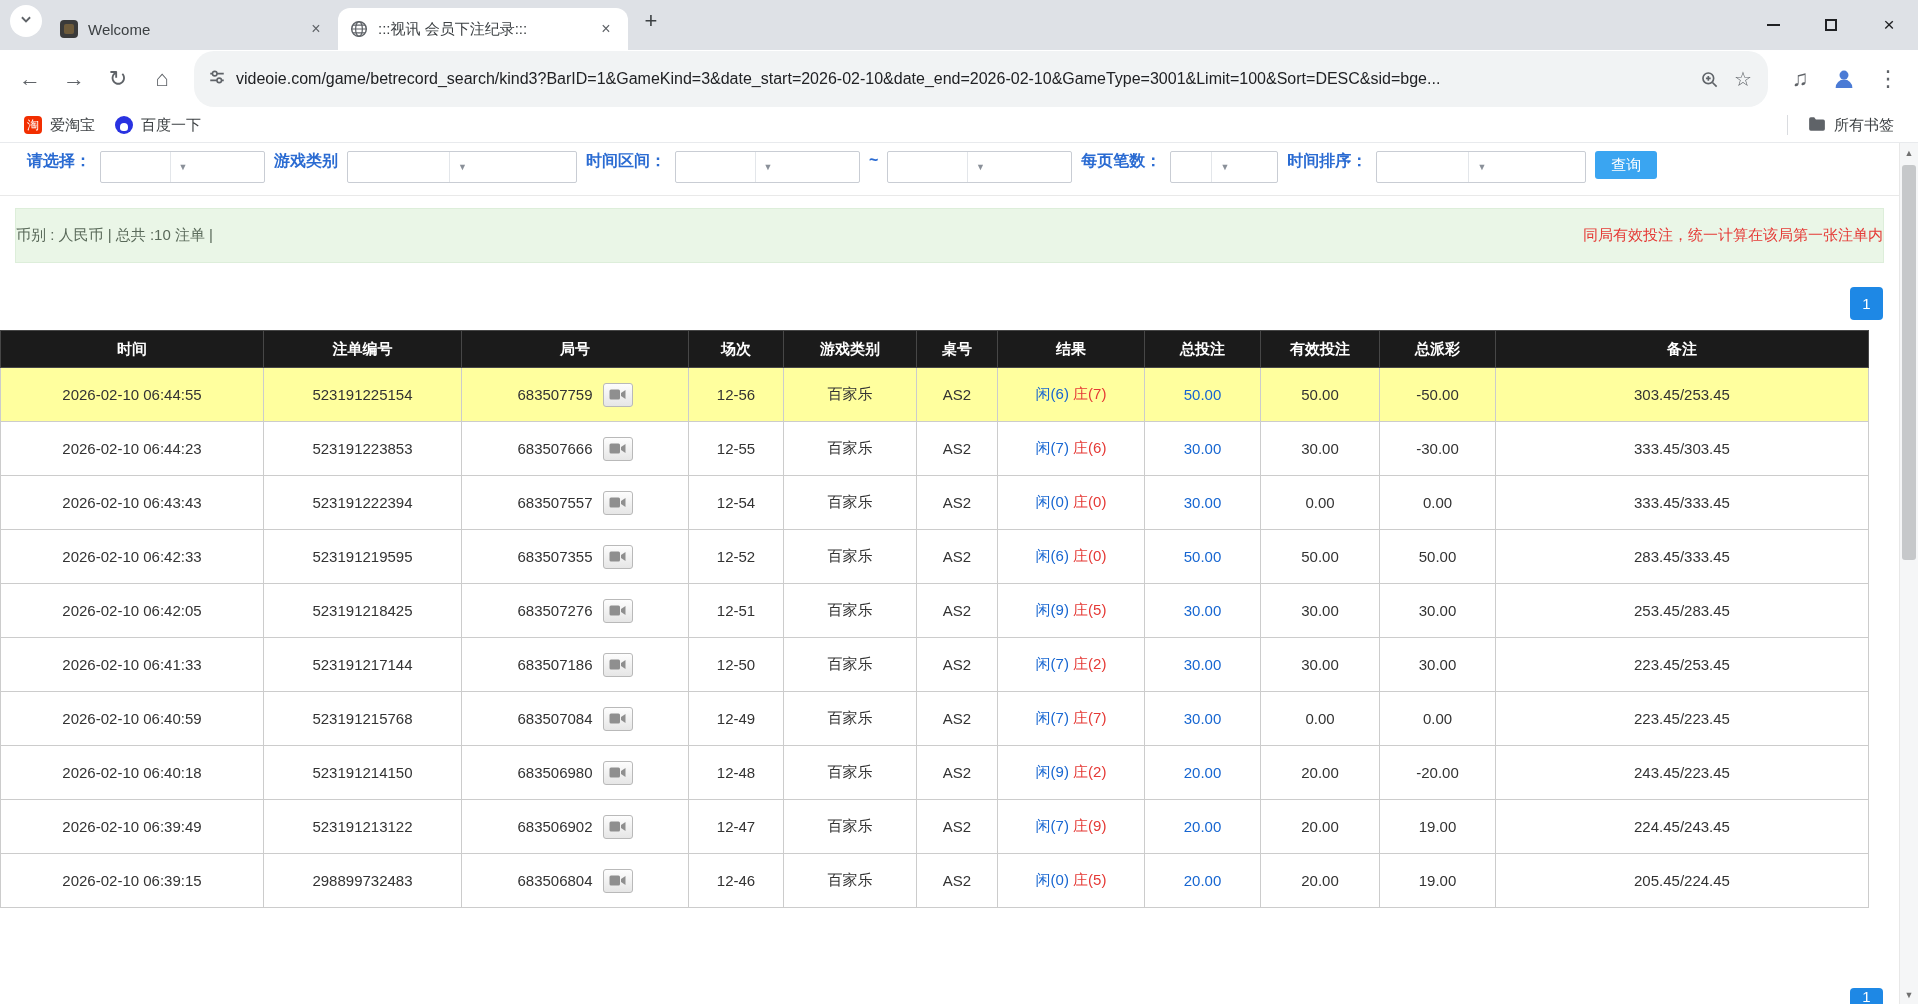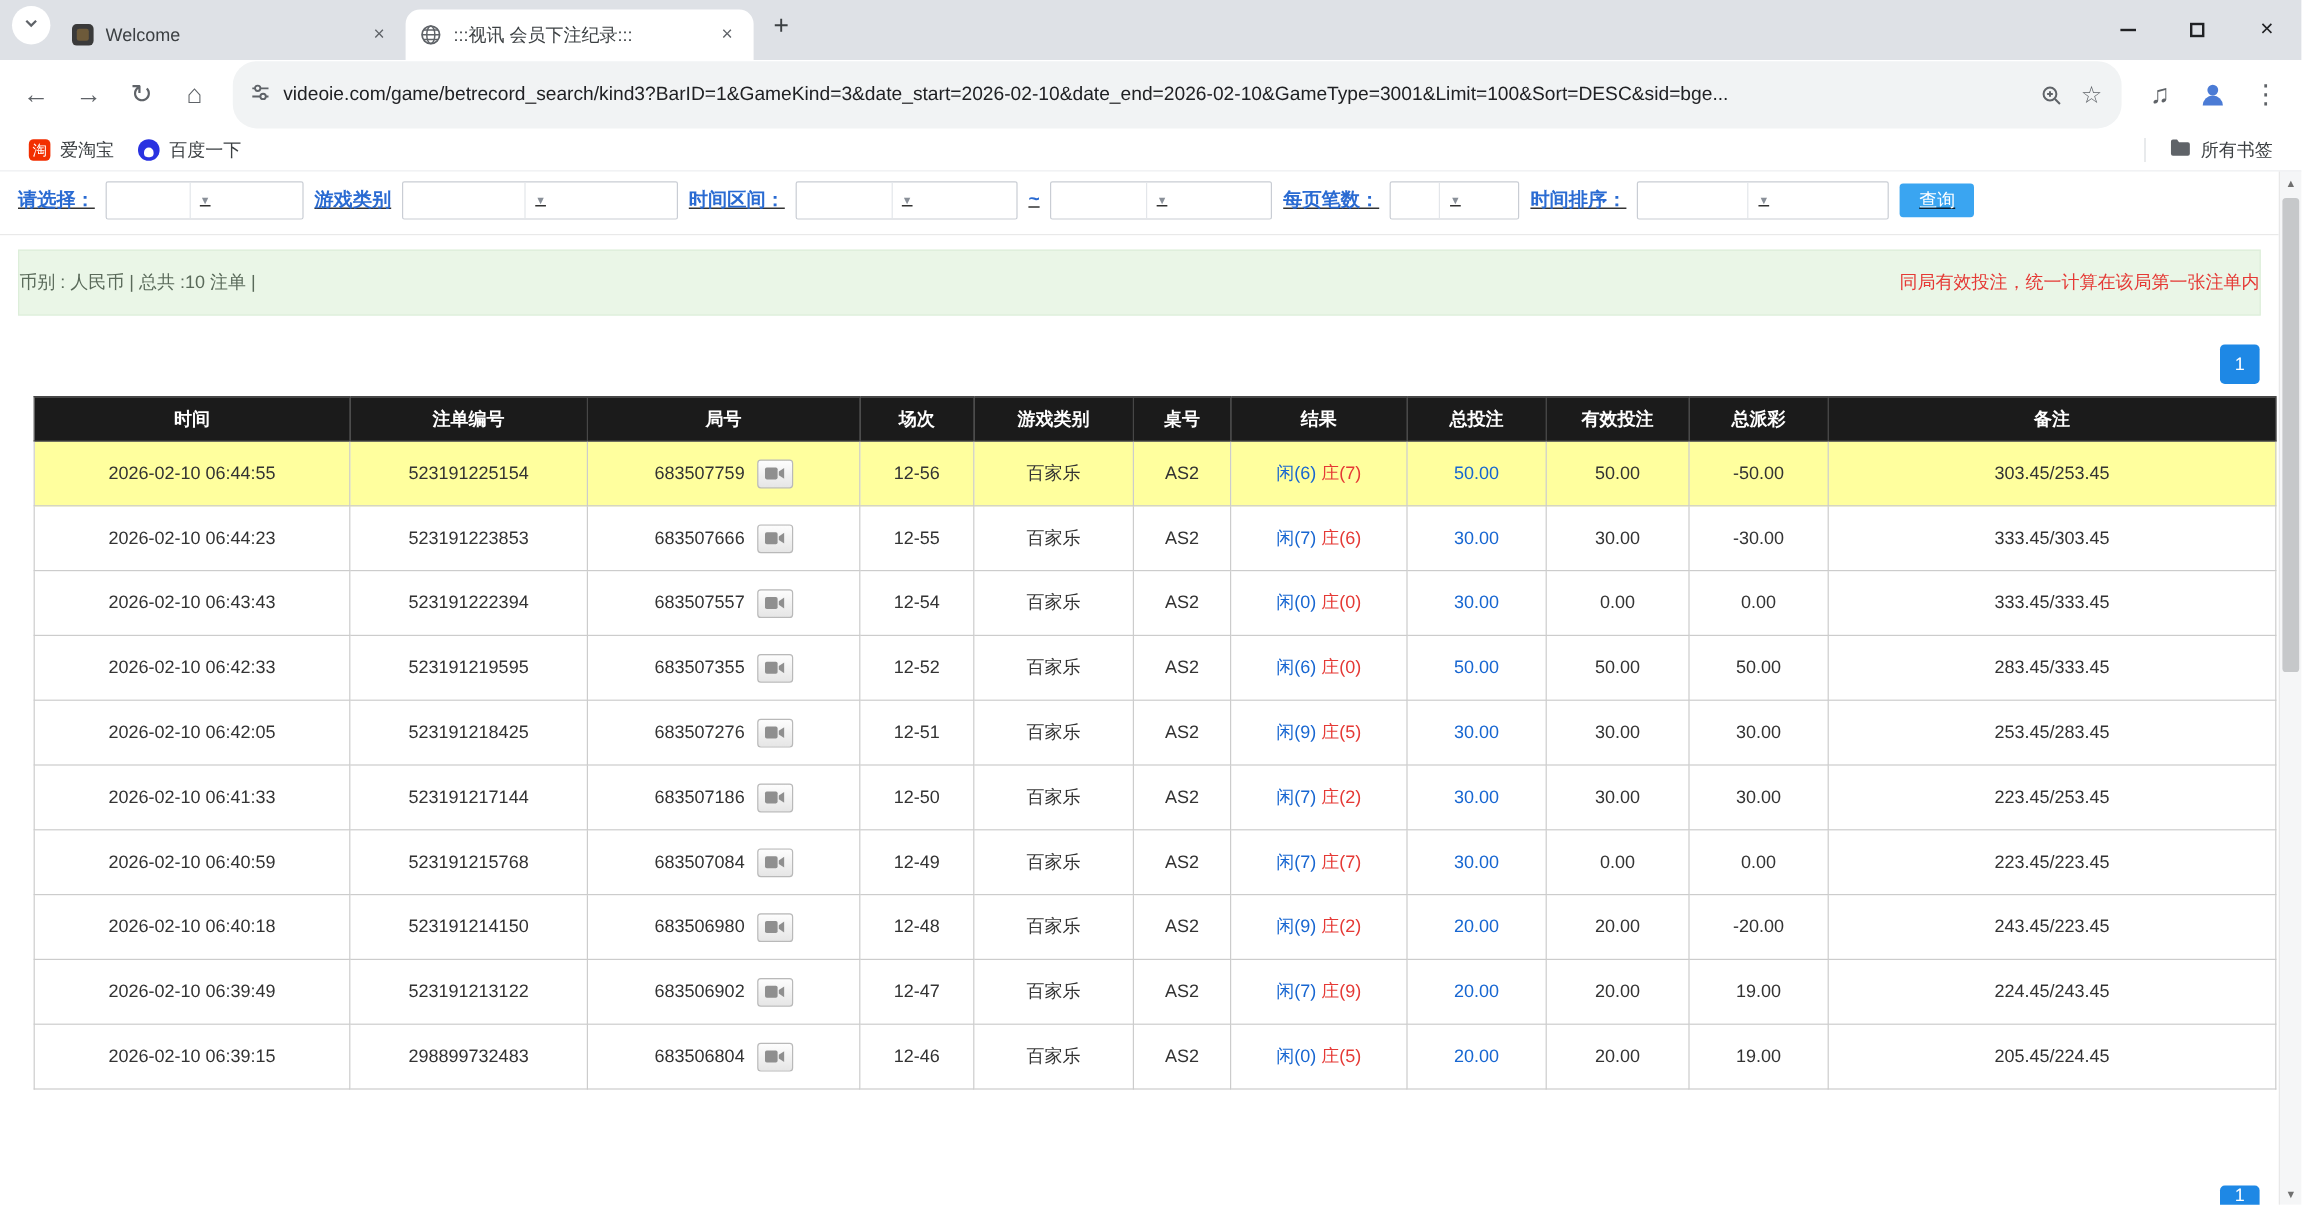--- a/index.html
+++ b/index.html
@@ -39,41 +39,41 @@
   .bm-fav-red { width:18px; height:18px; background:#f22e00; border-radius:4px; color:#fff; font-size:12px;
     display:flex; align-items:center; justify-content:center; }
   .bm-fav-blue { width:18px; height:18px; background:#2932e1; border-radius:50%; position:relative; }
   .bm-fav-blue::after { content:""; position:absolute; left:5px; top:7px; width:8px; height:8px; background:#fff; border-radius:50% 50% 40% 40%; }
   .bm-right { margin-left:auto; display:flex; align-items:center; gap:10px; }
   .bm-divider { width:1px; height:20px; background:#dadce0; }
 
   
   .page { position:absolute; top:143px; left:0; right:19px; bottom:0; background:#fff; overflow:hidden; }
 
-  .filters { display:flex; align-items:center; gap:9px; padding:8px 0 12px 15px; border-bottom:1px solid #e9e9e9;text-decoration:underline; }
+  .filters { display:flex; gap:9px; padding:8px 0 12px 27px; border-bottom:1px solid #e9e9e9; }
   .flabel { color:#2a6bd2; font-weight:bold; font-size:16px; white-space:nowrap; }
   .tilde { color:#2a6bd2; font-weight:bold; font-size:16px; }
   .select { height:32px; border:1px solid #c9cdd4; background:#fff; display:flex; align-items:center;
     border-radius:2px; color:#444; font-size:15px;flex-direction:column; }
   .select .val { padding:0 10px; flex:1; white-space:nowrap; overflow:hidden; }
   .select .arr { width:26px; height:100%; display:flex; align-items:center; justify-content:center;
     color:#8a9099; font-size:9px; border-left:1px solid #e3e6ea; }
   .w165{width:165px}.w230{width:230px}.w185{width:185px}.w120{width:108px}.w210{width:210px}
   .search-btn { height:28px; padding:0 16px; background:#3aa5f1; color:#fff; border:none; border-radius:3px;
     font-size:15px; font-family:inherit; }
 
   .summary { margin:12px 15px 0; background:#eaf6e7; border:1px solid #ddeeda; height:55px; display:flex;
     align-items:center; justify-content:space-between; padding:0 0; font-size:15px; color:#5a6a5a; }
   .summary .warn { color:#e53935; }
 
   .pager-row { display:flex; justify-content:flex-end; margin:24px 16px 10px 0; }
   .pager-btn { width:33px; height:33px; background:#1e88e5; color:#fff; border-radius:4px; display:flex;
     align-items:center; justify-content:center; font-size:15px; }
 
-  table.bets { border-collapse:collapse; table-layout:fixed; width:1868px; margin-left:28px; font-size:15px; }
+  table.bets { border-collapse:collapse; table-layout:fixed; width:1868px; margin-left:0; font-size:15px; }
   .bets th { background:#1b1b1b; color:#fff; height:37px; font-weight:bold; border:1px solid #474747; }
   .bets td { height:54px; text-align:center; border:1px solid #ccc; color:#333; }
   .bets tr.hl td { background:#ffff9e; }
   .blue { color:#1766d1; }
   .red { color:#e53935; }
   .round-cell { display:flex; align-items:center; justify-content:center; gap:10px; }
   .cam-btn { width:30px; height:24px; border:1px solid #b9b9b9; border-radius:3px;
     background:linear-gradient(#fdfdfd,#e6e6e6); display:inline-flex; align-items:center; justify-content:center; }
   .bets tr.foot td { background:#a3a3a3; color:#fff; height:38px; border:1px solid #b8b8b8; }
 

